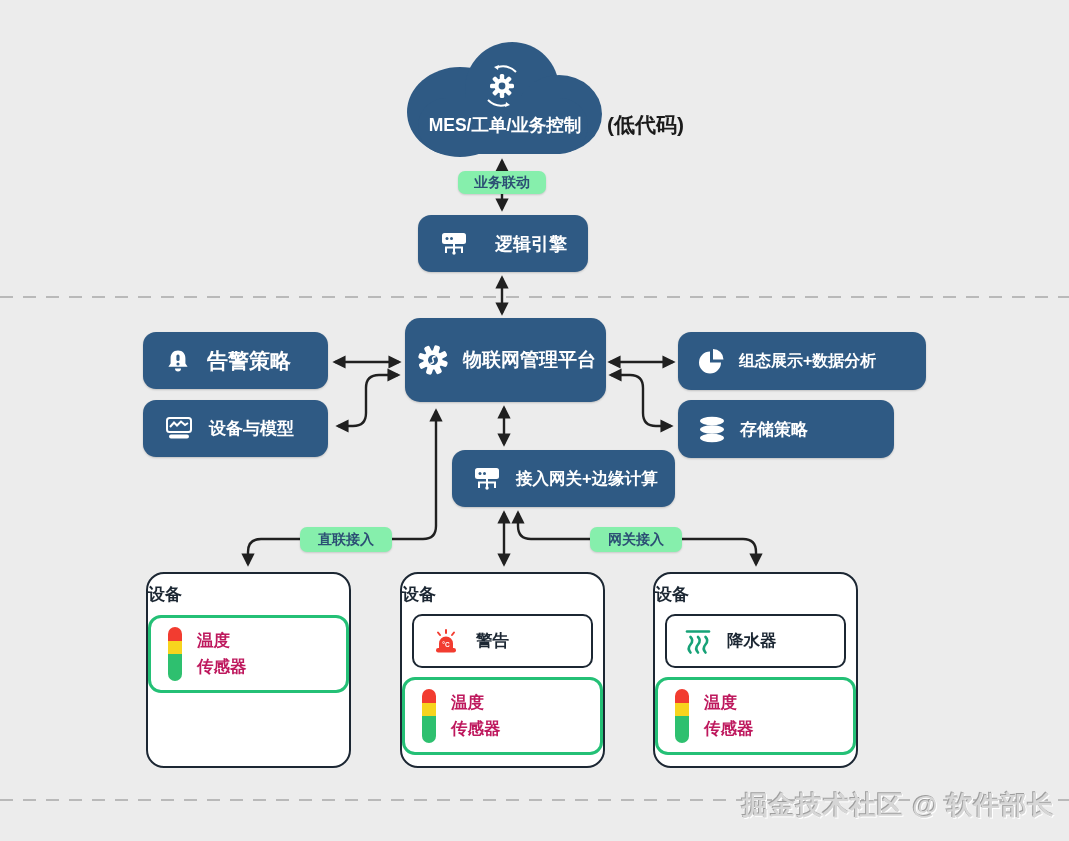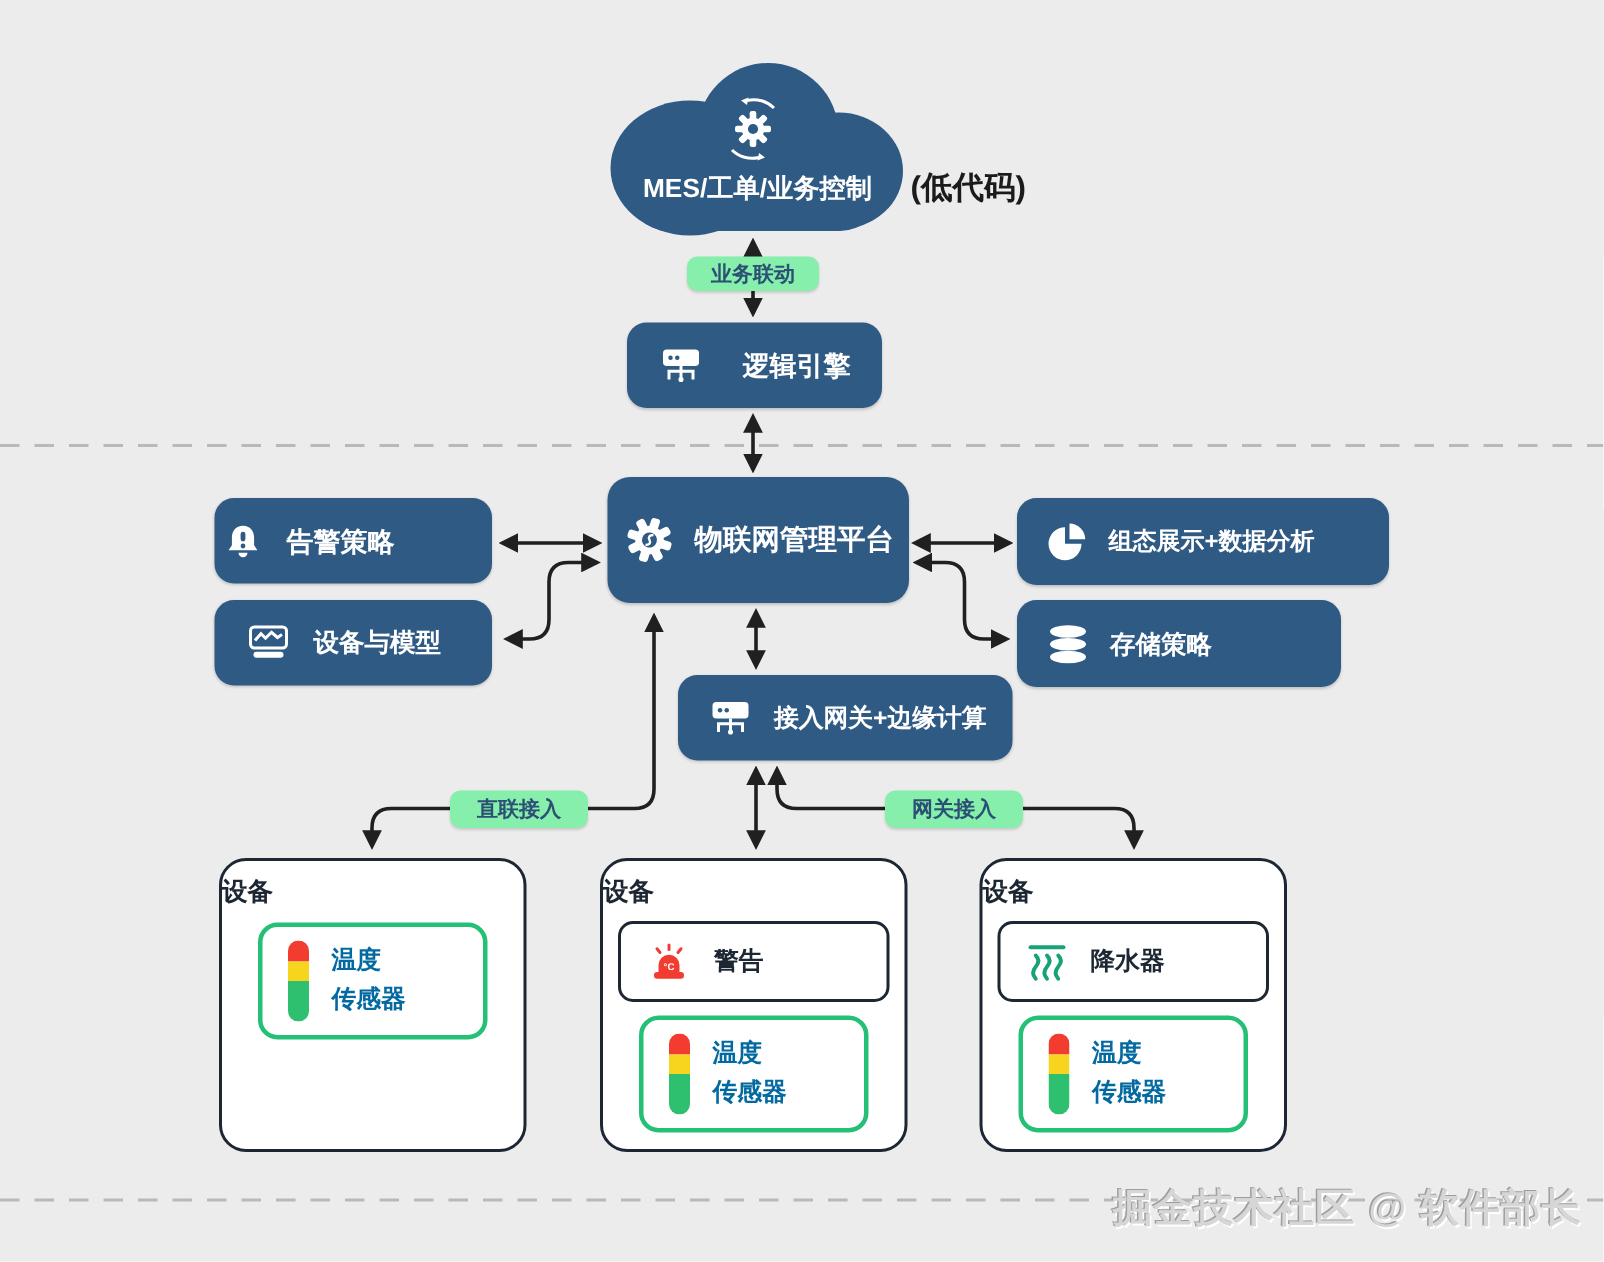--- a/index.html
+++ b/index.html
@@ -47,24 +47,24 @@
     margin-top:9px; text-align:left; font-size:17px; font-weight:bold;
     color:#1c2733;
   }
   .dev-actuator {
     margin:8px 10px 0; height:54px;
     border:2px solid #1c2733; border-radius:10px;
     display:flex; align-items:center; gap:15px; padding-left:17px;
     font-size:16.5px; font-weight:bold; color:#1c2733; box-sizing:border-box;
   }
   .dev-sensor {
-    margin:9px 24px 0; height:78px;
+    margin:9px 0 0; height:78px;
     border:3px solid #24c076; border-radius:13px;
     display:flex; align-items:center; gap:15px; padding-left:17px;
-    font-size:16.5px; font-weight:bold; color:#0369a1; line-height:1.55;
+    font-size:16.5px; font-weight:bold; color:#be185d; line-height:1.55;
     box-sizing:border-box;
   }
   .tlight {
     width:14px; height:54px; border-radius:7px; overflow:hidden;
     display:flex; flex-direction:column; flex:0 0 auto;
   }
   .tl-r { height:14px; background:#f23c30; }
   .tl-y { height:13px; background:#f7d41e; }
   .tl-g { flex:1; background:#2ec06f; }
 
@@ -158,21 +158,21 @@
           </g>
           <circle r="9.5" fill="#fff"></circle>
           <circle r="5" fill="#2f5a84"></circle>
           <path d="M1.5,-4 q-4,1.5 -1.5,4 q2.5,2.5 -1.5,4" stroke="#fff" stroke-width="1.6" fill="none"></path>
         </g>
       </svg>
     </span>
     <span class="lbl">物联网管理平台</span>
   </div>
 
-  <div class="bluebox" style="left:143px;top:332px;width:185px;height:57px;gap:16px;padding-left:6px;font-size:18px">
+  <div class="bluebox" style="left:143px;top:332px;width:185px;height:57px;gap:16px;padding-left:22px;font-size:21px">
     <span class="icon">
       <svg width="26" height="26">
         <path d="M13,2.5 C8.2,2.5 5.6,6 5.6,10.5 L5.6,15.5 L3.4,18.8 L22.6,18.8 L20.4,15.5 L20.4,10.5 C20.4,6 17.8,2.5 13,2.5 Z" fill="#fff"></path>
         <rect x="11.4" y="6.5" width="3.2" height="6.5" rx="1.6" fill="#2f5a84"></rect>
         <circle cx="13" cy="16" r="1.6" fill="#2f5a84"></circle>
         <path d="M10,20.5 a3,3 0 0 0 6,0 z" fill="#fff"></path>
       </svg>
     </span>
     <span class="lbl">告警策略</span>
   </div>

